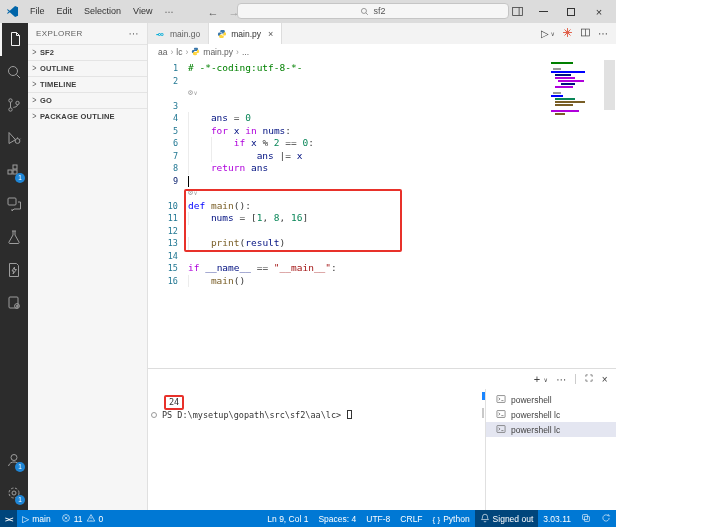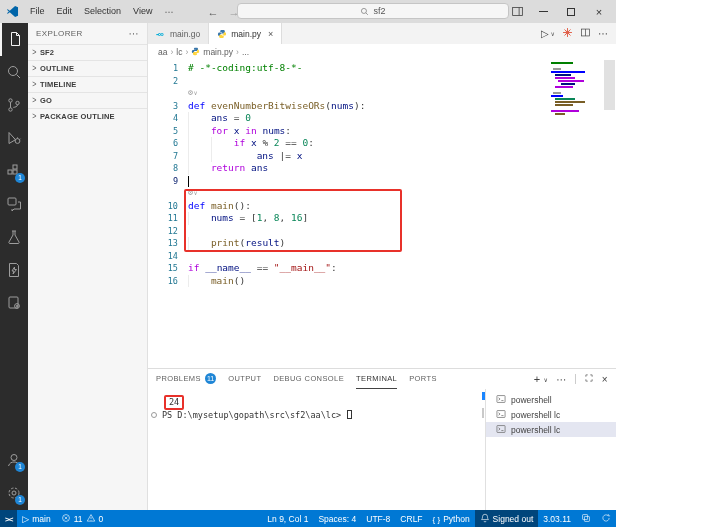--- a/index.html
+++ b/index.html
@@ -379,21 +379,21 @@
           <span class="bc-item">
             <span>...</span>
           </span>
         </div>
 
       <div class="editor">
         <div class="rows" id="code-rows">
             <div class="row"><span class="num">1</span><span class="codetxt"><span class="tok c"># -*-coding:utf-8-*-</span></span></div>
             <div class="row"><span class="num">2</span><span class="codetxt"></span></div>
             <div class="row"><span class="deco-g">⚙<span class="dchev">∨</span></span></div>
-            <div class="row"><span class="num">3</span><span class="codetxt"><span class="tok k">def</span><span class="tok p"> </span><span class="tok f">evenNumberBitwiseORs</span><span class="tok p">(</span><span class="tok v">nums</span><span class="tok p">):</span></span></div>
+            <div class="row"><span class="num">3</span></div>
             <div class="row"><span class="num">4</span><span class="codetxt"><span class="guide" style="left: 0px;"></span><span class="tok p">    </span><span class="tok v">ans</span><span class="tok p"> = </span><span class="tok n">0</span></span></div>
             <div class="row"><span class="num">5</span><span class="codetxt"><span class="guide" style="left: 0px;"></span><span class="tok p">    </span><span class="tok ctl">for</span><span class="tok p"> </span><span class="tok v">x</span><span class="tok p"> </span><span class="tok ctl">in</span><span class="tok p"> </span><span class="tok v">nums</span><span class="tok p">:</span></span></div>
             <div class="row"><span class="num">6</span><span class="codetxt"><span class="guide" style="left: 0px;"></span><span class="guide" style="left: 22.8px;"></span><span class="tok p">        </span><span class="tok ctl">if</span><span class="tok p"> </span><span class="tok v">x</span><span class="tok p"> % </span><span class="tok n">2</span><span class="tok p"> == </span><span class="tok n">0</span><span class="tok p">:</span></span></div>
             <div class="row"><span class="num">7</span><span class="codetxt"><span class="guide" style="left: 0px;"></span><span class="guide" style="left: 22.8px;"></span><span class="tok p">            </span><span class="tok v">ans</span><span class="tok p"> |= </span><span class="tok v">x</span></span></div>
             <div class="row"><span class="num">8</span><span class="codetxt"><span class="guide" style="left: 0px;"></span><span class="tok p">    </span><span class="tok ctl">return</span><span class="tok p"> </span><span class="tok v">ans</span></span></div>
             <div class="row"><span class="num active">9</span><span class="codetxt"></span><span class="cursor-bar"></span></div>
             <div class="row"><span class="deco-g">⚙<span class="dchev">∨</span></span></div>
             <div class="row"><span class="num">10</span><span class="codetxt"><span class="tok k">def</span><span class="tok p"> </span><span class="tok f">main</span><span class="tok p">():</span></span></div>
             <div class="row"><span class="num">11</span><span class="codetxt"><span class="guide" style="left: 0px;"></span><span class="tok p">    </span><span class="tok v">nums</span><span class="tok p"> = [</span><span class="tok n">1</span><span class="tok p">, </span><span class="tok n">8</span><span class="tok p">, </span><span class="tok n">16</span><span class="tok p">]</span></span></div>
             <div class="row"><span class="num">12</span></div>
@@ -421,38 +421,20 @@
             <div class="mrow"><span style="width: 18px; margin-left: 4px; background: rgb(121, 94, 38);"></span></div>
             <div class="mrow"><span style="width: 0px; margin-left: 0px; background: rgb(119, 119, 119);"></span></div>
             <div class="mrow"><span style="width: 28px; margin-left: 0px; background: rgb(175, 0, 219);"></span></div>
             <div class="mrow"><span style="width: 10px; margin-left: 4px; background: rgb(121, 94, 38);"></span></div>
           </div>
         <div class="scroll-thumb"></div>
       </div>
 
       <div class="panel">
         <div class="panel-tabs">
-          <span id="ptabs" style="display:flex;gap:12px;height:100%">
-              <span class="ptab">
-                <span>PROBLEMS</span>
-                <span class="ptab-badge">11</span>
-              </span>
-              <span class="ptab">
-                <span>OUTPUT</span>
-              </span>
-              <span class="ptab">
-                <span>DEBUG CONSOLE</span>
-              </span>
-              <span class="ptab active">
-                <span>TERMINAL</span>
-              </span>
-              <span class="ptab">
-                <span>PORTS</span>
-              </span>
-            </span>
           <span class="panel-actions">
             <span class="plus">+</span>
             <span class="caret">∨</span>
             <span class="more-dots">⋯</span>
             <span class="pa-div"></span>
             <span>
               <svg viewBox="0 0 16 16" fill="none" stroke="currentColor">
                   <path d="M3 6V3h3M13 6V3h-3M3 10v3h3M13 10v3h-3"></path>
                 </svg>
             </span>

